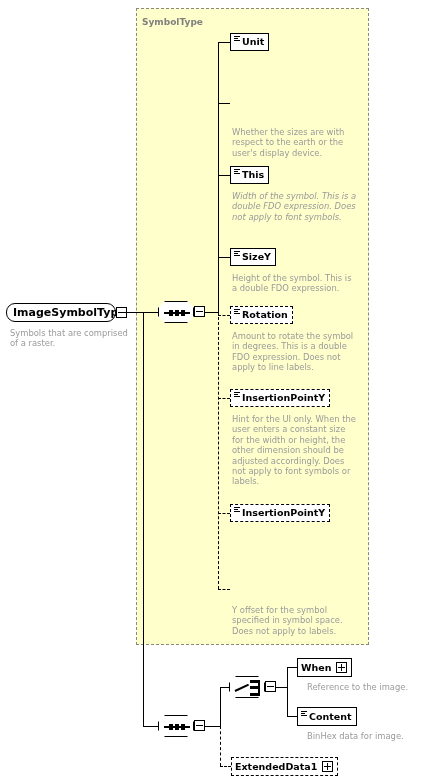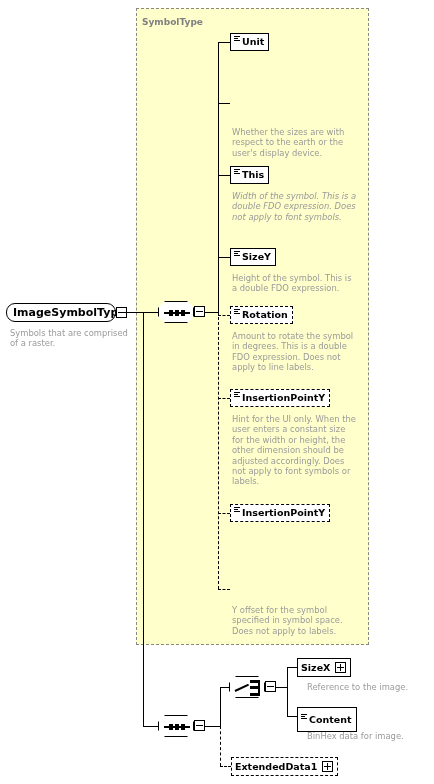--- a/index.html
+++ b/index.html
@@ -282,30 +282,30 @@
         </div>
     </div>
     <div class="minus-box" style="left:36px;top:5px;"></div>
   </div>
   <div class="ln h" style="left:276px;top:687px;width:11px;"></div>
   <div class="ln v" style="left:287px;top:667px;height:49px;"></div>
 
   <div class="node" style="left:297px;top:658px;">
     <div class="shadow"></div>
     <div class="box" style="height:19px;">
-      <span class="label">SizeX</span>
+      <span class="label">When</span>
       <span class="plus-box"></span>
     </div>
   </div>
   <div class="ln h" style="left:287px;top:667px;width:10px;"></div>
   <div class="desc" style="left:307px;top:682px;width:124px;">Reference to the image.</div>
 
   <div class="node" style="left:297px;top:707px;">
     <div class="shadow"></div>
-    <div class="box" style="height:25px;">
+    <div class="box" style="height:19px;">
       <span class="lines-icon">
           <i></i>
           <i></i>
           <i></i>
         </span>
       <span class="label">Content</span>
     </div>
   </div>
   <div class="ln h" style="left:287px;top:716px;width:10px;"></div>
   <div class="desc" style="left:307px;top:731px;width:124px;">BinHex data for image.</div>

